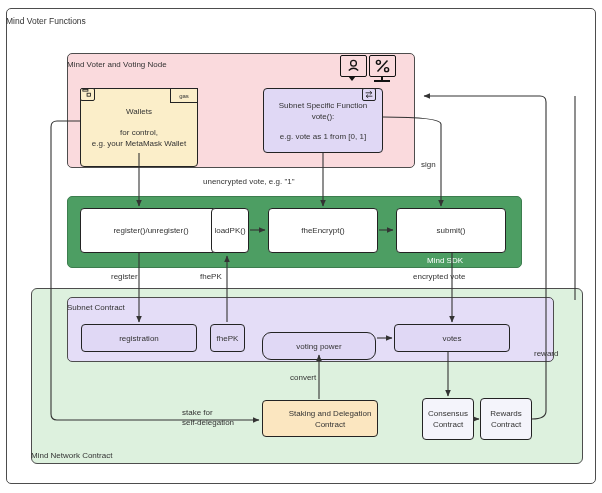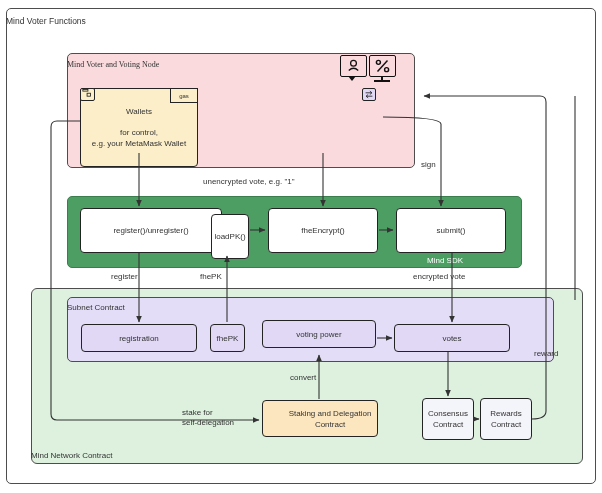--- a/index.html
+++ b/index.html
@@ -42,21 +42,21 @@
 </style>
 </head>
 <body>
 
 <div id="canvas">
 
   <div class="container" id="outer"></div>
   <div class="lbl" style="left:6px;top:16px;width:590px;font-size:8.5px;">Mind Voter Functions</div>
 
   <div class="container" id="pink"></div>
-  <div class="lbl" style="left:67px;top:60px;width:348px;font-family:Liberation Serif, serif;">Mind Voter and Voting Node</div>
+  <div class="lbl" style="left:67px;top:60px;width:348px;">Mind Voter and Voting Node</div>
 
   <div class="icbox" style="left:340px;top:55px;width:27px;height:22px;">
     <svg viewBox="0 0 27 22" style="width:100%;height:100%;display:block;">
       <circle cx="13.5" cy="8" r="3.2" fill="none" stroke="#111" stroke-width="1.4"></circle>
       <path d="M8.3 16 q5.2 -5 10.4 0" fill="none" stroke="#111" stroke-width="1.4"></path>
     </svg>
   </div>
   <div style="position:absolute;left:348px;top:76px;width:0;height:0;border-left:4px solid transparent;border-right:4px solid transparent;border-top:5px solid #111;"></div>
 
   <div class="icbox" style="left:369px;top:55px;width:27px;height:22px;">
@@ -75,44 +75,49 @@
 e.g. your MetaMask Wallet</span>
   </div>
   <div class="smicon" style="left:80px;top:88px;width:15px;height:13px;background:#fbeec9;">
     <svg viewBox="0 0 15 13" style="width:100%;height:100%;display:block;">
       <rect x="2" y="0.5" width="6" height="2" fill="none" stroke="#232323" stroke-width="1"></rect>
       <rect x="7" y="5" width="4" height="3.5" fill="none" stroke="#232323" stroke-width="1"></rect>
     </svg>
   </div>
   <div class="tag" style="left:170px;top:88px;width:28px;height:15px;">gas</div>
 
+  <div class="box lav" style="left:263px;top:88px;width:120px;height:65px;flex-direction:column;">
+    <span style="white-space:pre;margin-bottom:9px;">Subnet Specific Function
+vote():</span>
+    <span>e.g. vote as 1 from [0, 1]</span>
+  </div>
   <div class="smicon" style="left:362px;top:88px;width:14px;height:13px;background:#e0d8f5;">
     <svg viewBox="0 0 14 13" style="width:100%;height:100%;display:block;">
       <path d="M3 4.5 H10 M8 2.5 L10.5 4.5 L8 6.5" fill="none" stroke="#232323" stroke-width="1"></path>
       <path d="M11 8.5 H4 M6 6.5 L3.5 8.5 L6 10.5" fill="none" stroke="#232323" stroke-width="1"></path>
     </svg>
   </div>
 
   <div class="container" id="green"></div>
   <div class="lbl" style="left:380px;top:256px;width:130px;color:#ffffff;text-align:center;">Mind SDK</div>
 
   <div class="box white" style="left:80px;top:208px;width:142px;height:45px;">register()/unregister()</div>
-  <div class="box white" style="left:211px;top:214px;width:38px;height:45px;text-align:center;">loadPK()</div>
+  <div class="box white" style="left:211px;top:208px;width:38px;height:45px;text-align:center;">loadPK()</div>
   <div class="box white" style="left:268px;top:208px;width:110px;height:45px;">fheEncrypt()</div>
   <div class="box white" style="left:396px;top:208px;width:110px;height:45px;">submit()</div>
 
   <div class="container" id="mnc"></div>
   <div class="lbl" style="left:31px;top:451px;width:552px;">Mind Network Contract</div>
 
   <div class="container" id="subnet"></div>
   <div class="lbl" style="left:67px;top:303px;width:533px;">Subnet Contract</div>
 
   <div class="box lav" style="left:81px;top:324px;width:116px;height:28px;">registration</div>
   <div class="box lav" style="left:210px;top:324px;width:35px;height:28px;">fhePK</div>
-  <div class="box lav" style="left:262px;top:320px;width:114px;height:28px;">voting power</div>
+  <div class="box lav" style="left:262px;top:332px;width:114px;height:28px;border-radius:9px;">voting power</div>
   <div class="box lav" style="left:394px;top:324px;width:116px;height:28px;">votes</div>
 
   <div class="box yellow2" style="left:262px;top:400px;width:116px;height:37px;padding-left:20px;">Staking and Delegation Contract</div>
   <div class="box bluish" style="left:422px;top:398px;width:52px;height:42px;white-space:pre;">Consensus
 Contract</div>
   <div class="box bluish" style="left:480px;top:398px;width:52px;height:42px;white-space:pre;">Rewards
 Contract</div>
 
   <div class="lbl" style="left:203px;top:177px;width:180px;">unencrypted vote, e.g. "1"</div>
   <div class="lbl" style="left:421px;top:160px;width:40px;">sign</div>

